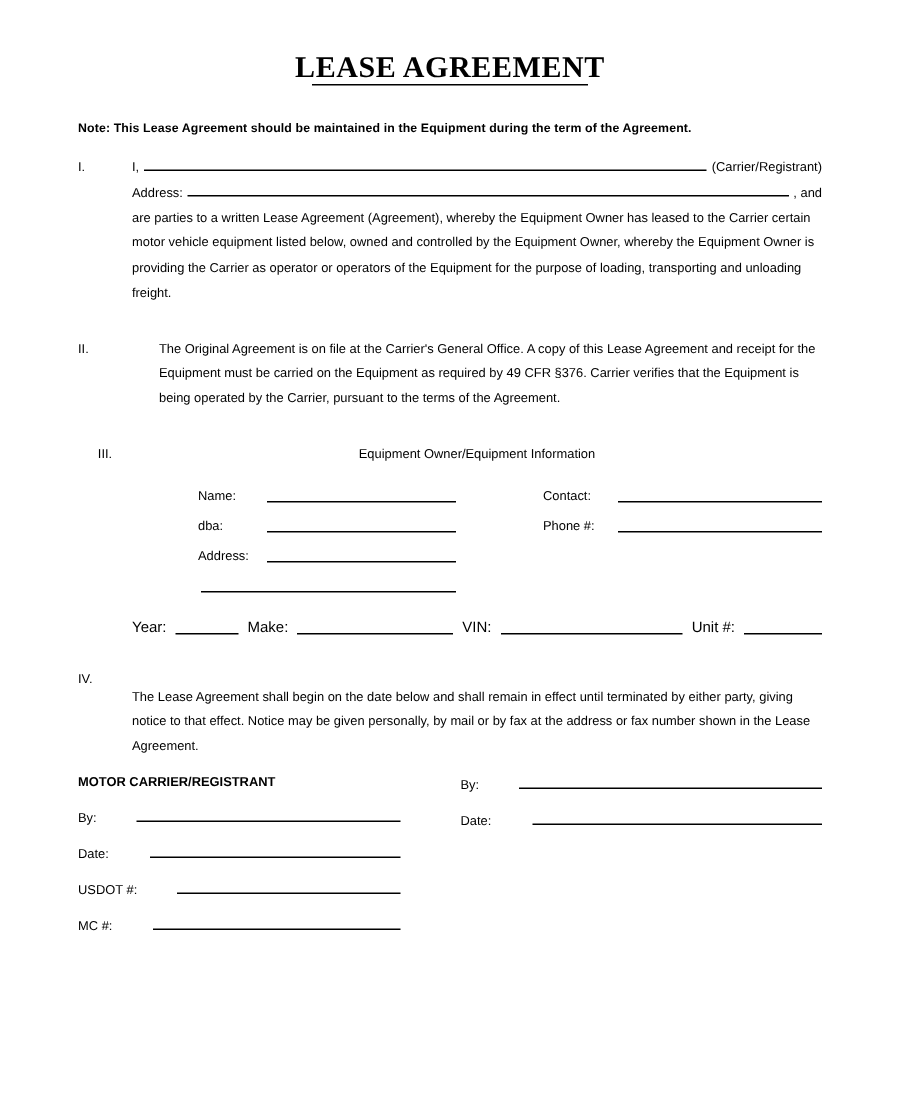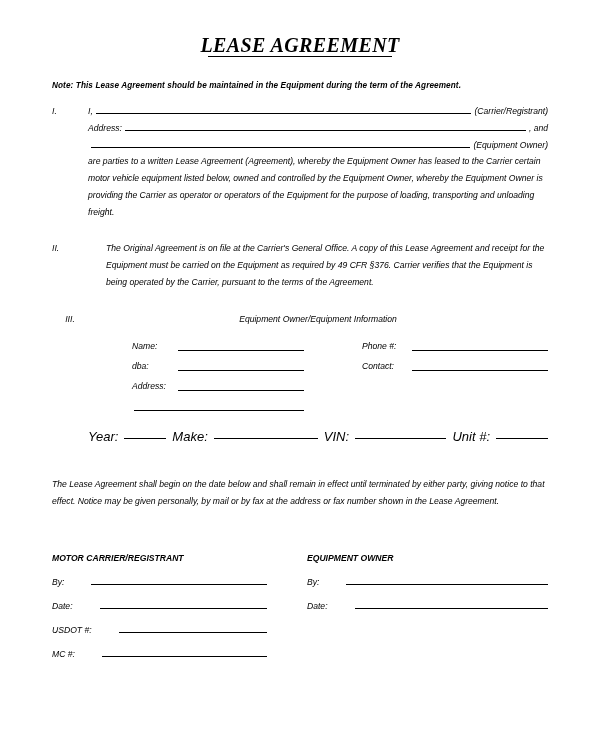--- a/index.html
+++ b/index.html
@@ -14,21 +14,20 @@
     color: #000000;
     overflow: hidden;
   }
   .page {
     position: relative;
     width: 600px;
     height: 634px;
     background: #fff;
     box-sizing: border-box;
     padding: 28px 52px 0 52px;
-    font-style: italic;
   }
   .doc-title {
     text-align: center;
     font-family: "Liberation Serif", serif;
     font-weight: bold;
     font-size: 20px;
     letter-spacing: 0.4px;
     margin: 6px 0 0 0;
     position: relative;
     display: block;
@@ -131,30 +130,30 @@
   .field-line.nogap { margin-right: 0; }
   .extra-line {
     margin-left: 46px;
     margin-right: 14px;
     border-bottom: 1px solid #000;
     height: 9px;
   }
   .vehicle-row {
     display: flex;
     align-items: flex-start;
-    font-size: 13px;
+    font-size: 10px;
     font-family: "Liberation Sans", sans-serif;
     margin-top: 18px;
     padding-left: 36px;
   }
   .vehicle-row .lbl { white-space: nowrap; }
   .v-line { border-bottom: 1px solid #000; height: 9px; margin: 0 6px; }
   .sig-area {
     display: flex;
-    margin-top: 43px;
+    margin-top: 10px;
   }
   .sig-col { flex: 1 1 50%; }
   .sig-col.right { padding-left: 14px; }
   .sig-title {
     font-family: "Liberation Sans", sans-serif;
     font-weight: bold;
     font-size: 8.6px;
     margin-bottom: 12px;
   }
   .sig-row {
@@ -192,24 +191,20 @@
       <div class="ln">
         <span>I,</span>
         <span class="fill"></span>
         <span>(Carrier/Registrant)</span>
       </div>
       <div class="ln">
         <span>Address:</span>
         <span class="fill"></span>
         <span>, and</span>
       </div>
-      <div class="ln">
-        <span class="fill"></span>
-        <span>(Equipment Owner)</span>
-      </div>
       <div class="justify">
         <p>are parties to a written Lease Agreement (Agreement), whereby the Equipment Owner has leased to the Carrier certain motor vehicle equipment listed below, owned and controlled by the Equipment Owner, whereby the Equipment Owner is providing the Carrier as operator or operators of the Equipment for the purpose of loading, transporting and unloading freight.</p>
       </div>
     </div>
   </div>
 
   <div class="clause" style="margin-top:20px;gap:18px;">
     <div class="numeral">II.</div>
     <div class="clause-body justify">
       <p>The Original Agreement is on file at the Carrier's General Office. A copy of this Lease Agreement and receipt for the Equipment must be carried on the Equipment as required by 49 CFR §376. Carrier verifies that the Equipment is being operated by the Carrier, pursuant to the terms of the Agreement.</p>
@@ -234,42 +229,43 @@
         <span class="field-line"></span>
       </div>
       <div class="field-row">
         <span class="field-label w-name">Address:</span>
         <span class="field-line"></span>
       </div>
       <div class="extra-line"></div>
     </div>
     <div class="info-col">
       <div class="field-row">
+        <span class="field-label w-phone">Contact:</span>
+        <span class="field-line nogap"></span>
+      </div>
+      <div class="field-row">
         <span class="field-label w-phone">Phone #:</span>
-        <span class="field-line nogap"></span>
-      </div>
-      <div class="field-row">
-        <span class="field-label w-phone">Contact:</span>
         <span class="field-line nogap"></span>
       </div>
     </div>
   </div>
 
   <div class="vehicle-row">
     <span class="lbl">Year:</span>
     <span class="v-line" style="width:42px;"></span>
     <span class="lbl">Make:</span>
     <span class="v-line" style="width:104px;"></span>
     <span class="lbl">VIN:</span>
     <span class="v-line" style="flex:1 1 auto;"></span>
     <span class="lbl">Unit #:</span>
     <span class="v-line" style="width:52px;margin-right:0;"></span>
   </div>
 
   <div class="clause" style="margin-top:20px;">
+    <div class="numeral">IV.</div>
     <div class="clause-body">
       <div class="justify" style="margin-top:12px;">
         <p>The Lease Agreement shall begin on the date below and shall remain in effect until terminated by either party, giving notice to that effect. Notice may be given personally, by mail or by fax at the address or fax number shown in the Lease Agreement.</p>
       </div>
     </div>
   </div>
 
   <div class="sig-area">
     <div class="sig-col">
       <div class="sig-title">MOTOR CARRIER/REGISTRANT</div>
@@ -284,21 +280,20 @@
       <div class="sig-row">
         <span class="sig-label">USDOT #:</span>
         <span class="sig-line"></span>
       </div>
       <div class="sig-row">
         <span class="sig-label">MC #:</span>
         <span class="sig-line"></span>
       </div>
     </div>
     <div class="sig-col right">
-      <div class="sig-title">EQUIPMENT OWNER</div>
       <div class="sig-row">
         <span class="sig-label">By:</span>
         <span class="sig-line" style="margin-right:0;"></span>
       </div>
       <div class="sig-row">
         <span class="sig-label">Date:</span>
         <span class="sig-line" style="margin-right:0;"></span>
       </div>
     </div>
   </div>

